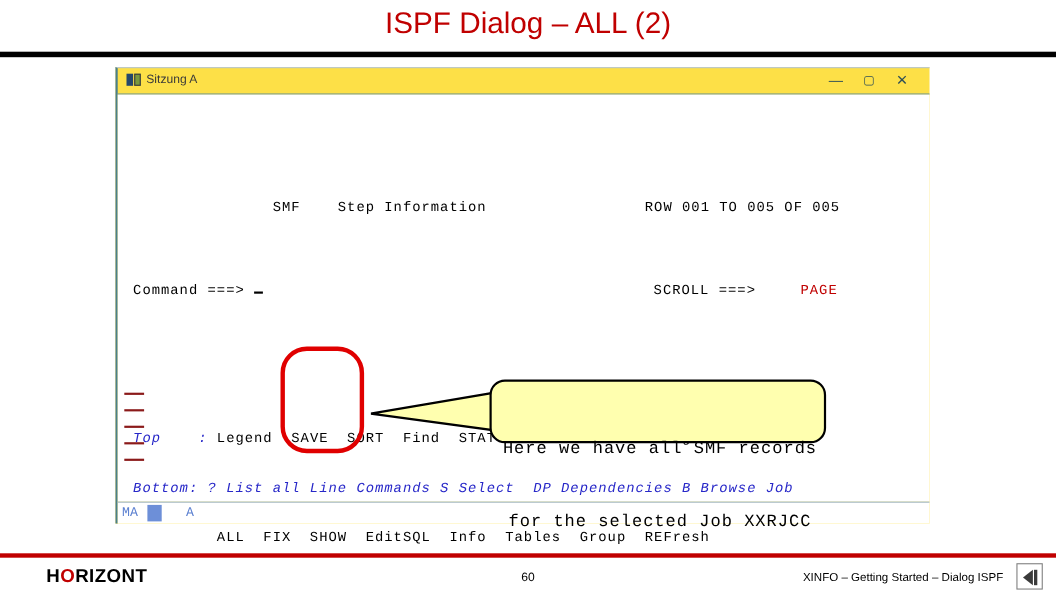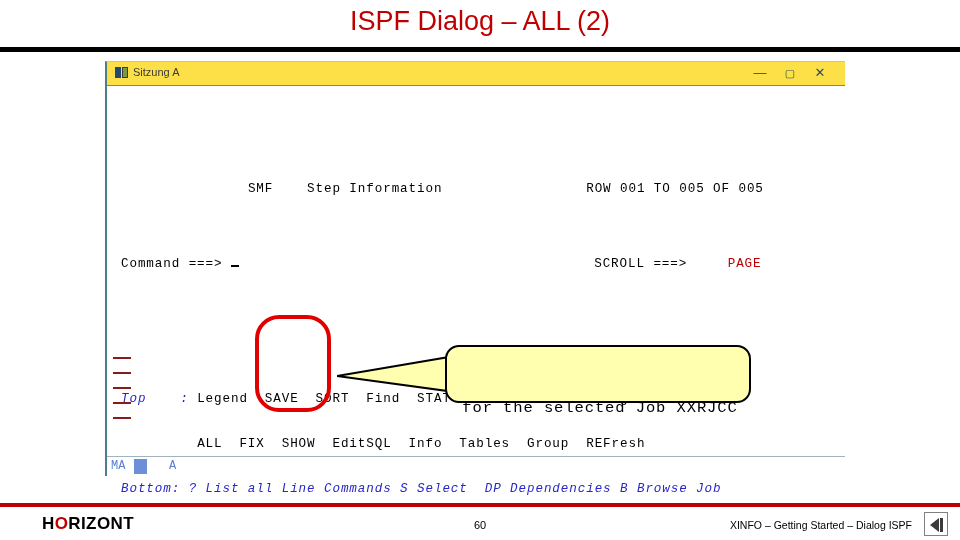--- a/index.html
+++ b/index.html
@@ -246,22 +246,22 @@
       
       <div class="row"><span class="black">               </span><span class="black">SMF    Step Information</span><span class="black">                 </span><span class="black">ROW 001 TO 005 OF 005</span></div>
 
       
       <div class="row"><span class="black">Command ===&gt;</span><span class="black"> </span><span class="cursor"></span><span class="black">                                          </span><span class="black">SCROLL ===&gt;</span><span class="red"> </span><span class="red">PAGE</span></div>
 
       <div class="row"> </div>
 
       
       <div class="row"><span class="bluebr">Top    :</span><span class="black"> </span><span class="black">Legend  SAVE  SORT  Find  STAT  LIBS  BATCH  Arrange  EXit</span></div>
+      <div class="row"><span class="bluebr">Bottom:</span><span class="bluebr"> </span><span class="bluebr">? List all Line Commands S Select  DP Dependencies B Browse Job</span></div>
       <div class="row"><span class="black">         </span><span class="black">ALL  FIX  SHOW  EditSQL  Info  Tables  Group  REFresh</span></div>
-      <div class="row"><span class="bluebr">Bottom:</span><span class="bluebr"> </span><span class="bluebr">? List all Line Commands S Select  DP Dependencies B Browse Job</span></div>
       <div class="row"><span class="bluebr">         </span></div>
       
 
       
 
       
       
 
       
       
@@ -281,20 +281,21 @@
       <div id="jobname-highlight"></div>
 
       
       <svg id="callout-tail" viewBox="0 0 120 40">
         <polygon points="0,22 118,2 118,38" fill="#ffffaf" stroke="#000000" stroke-width="2"></polygon>
       </svg>
 
       
       <div id="callout">
         <div id="callout-text">
+          <div>Here we have all SMF records</div>
           <div>for the selected Job XXRJCC</div>
         </div>
       </div>
 
     </div>
 
     <div id="term-statusbar">
       <span id="sb-ma">MA</span>
       <span id="sb-blk"></span>
       <span id="sb-a">A</span>

